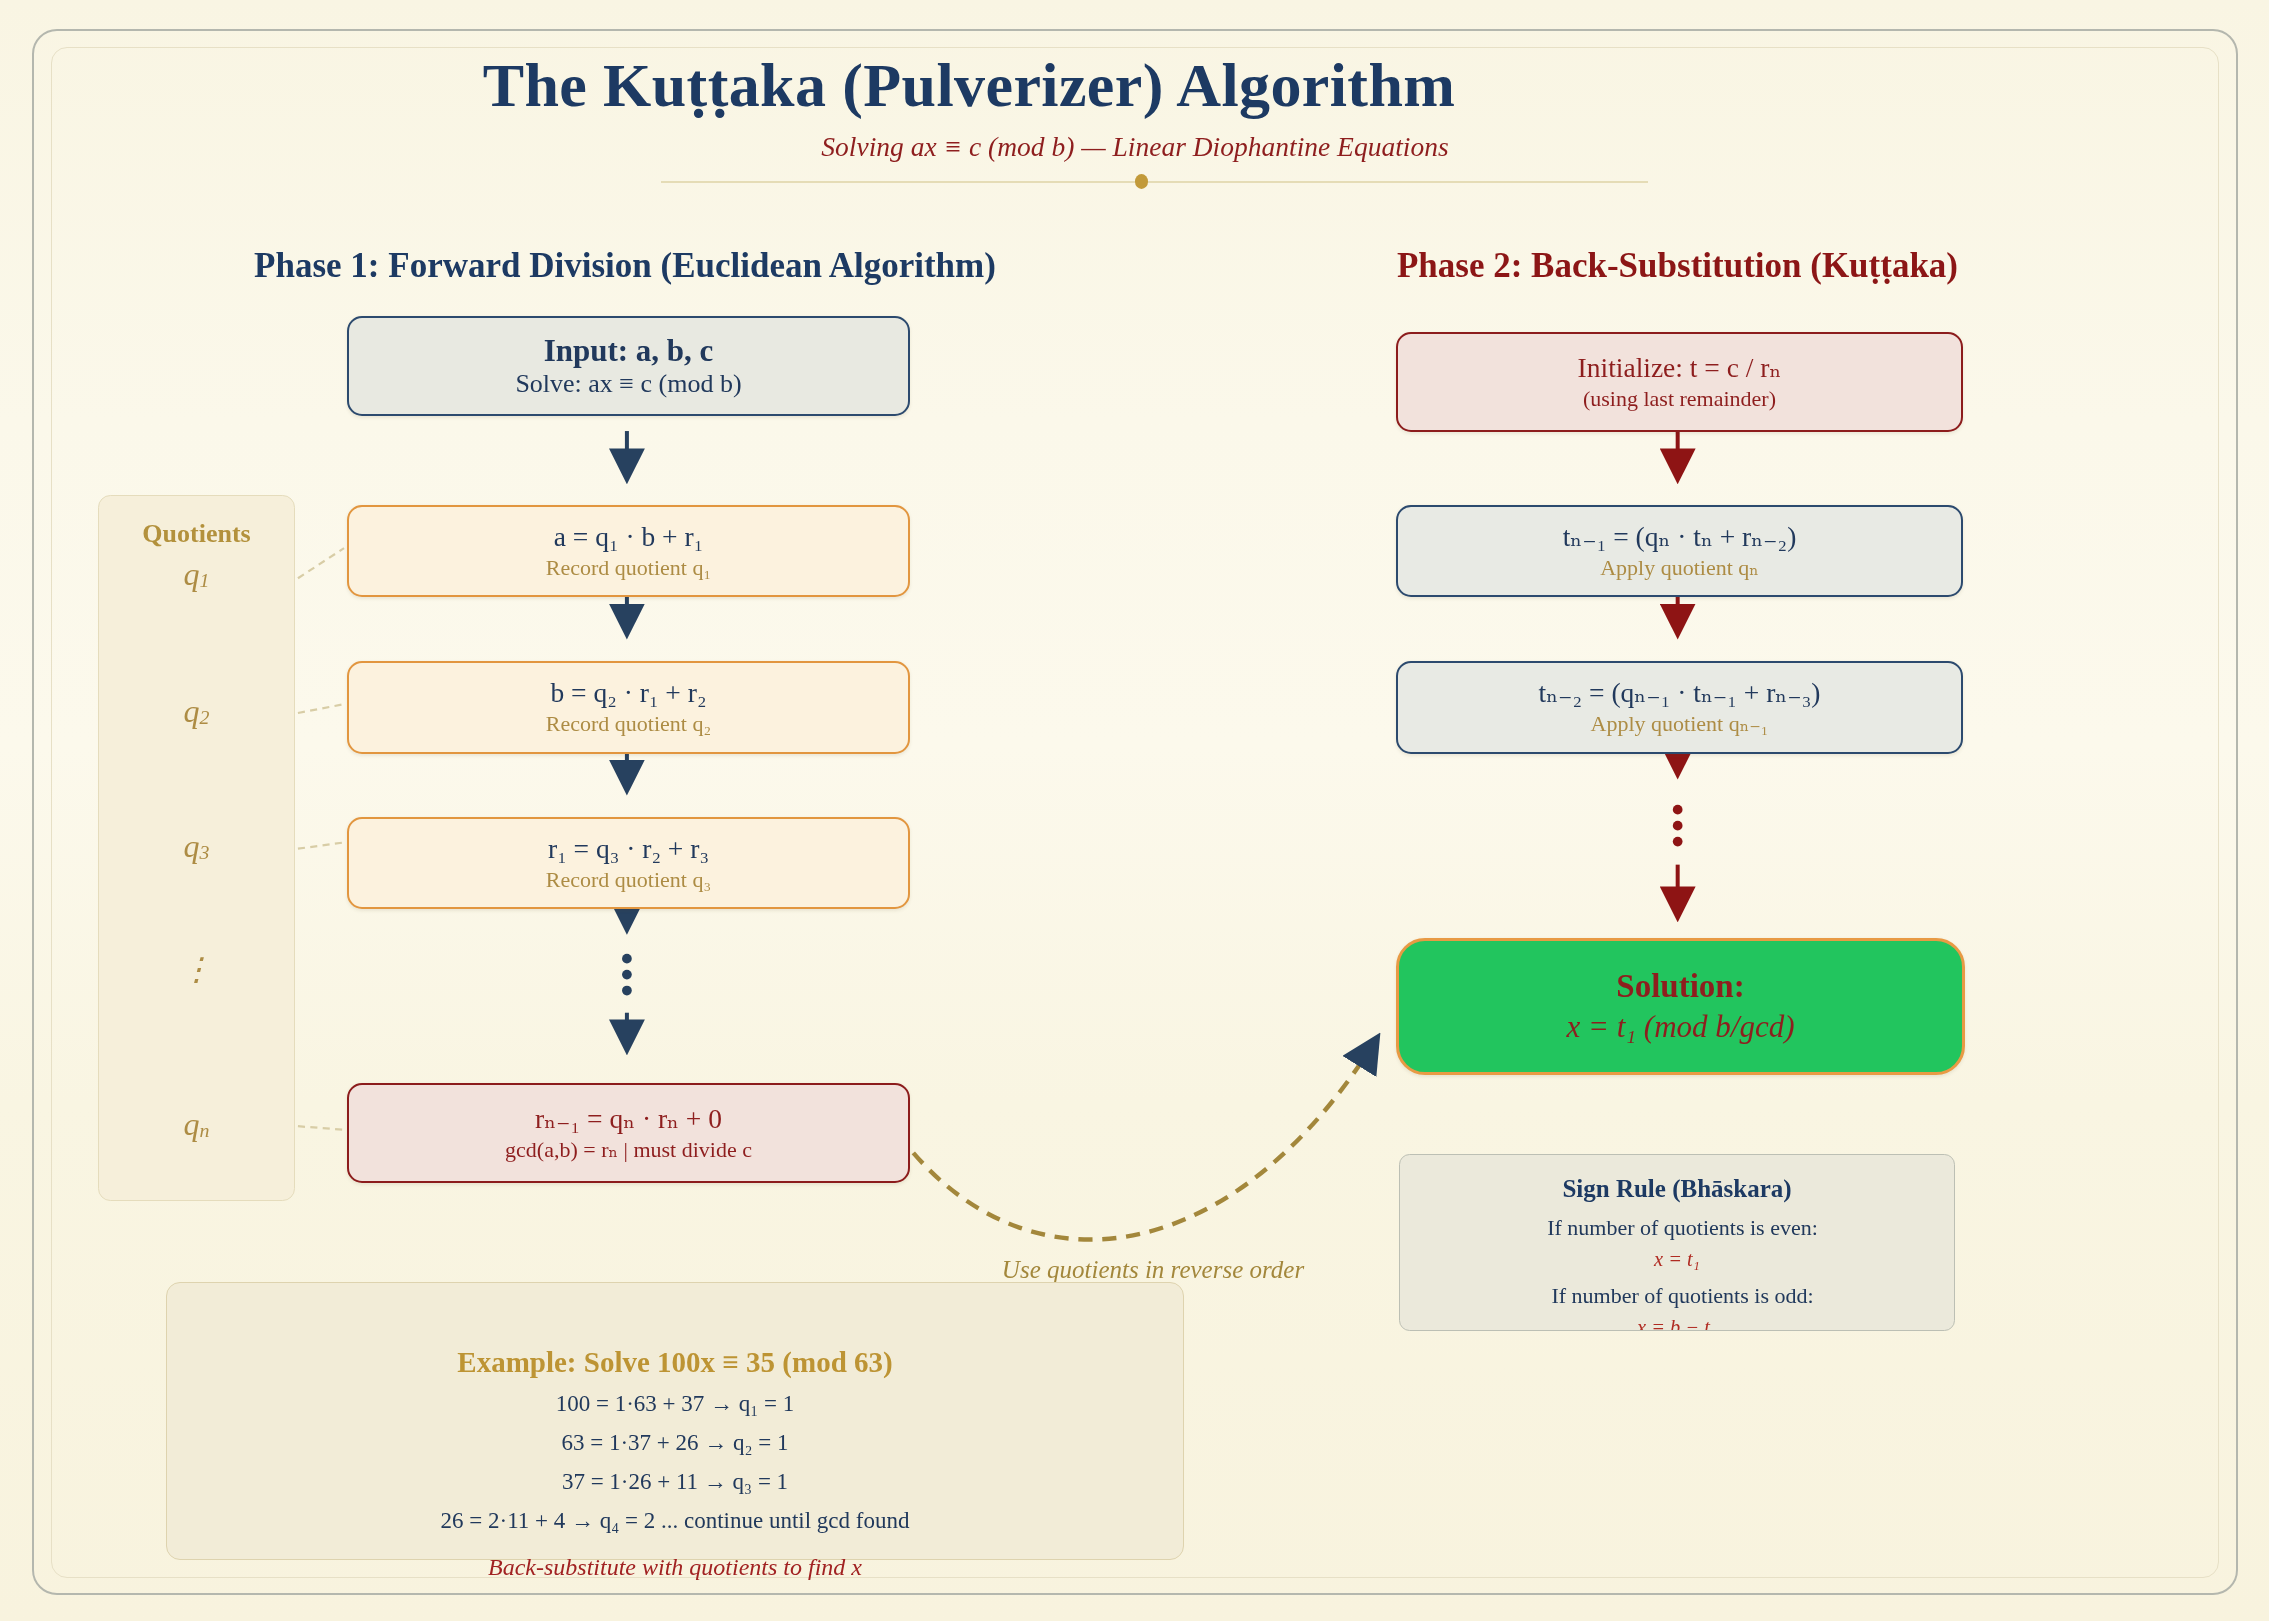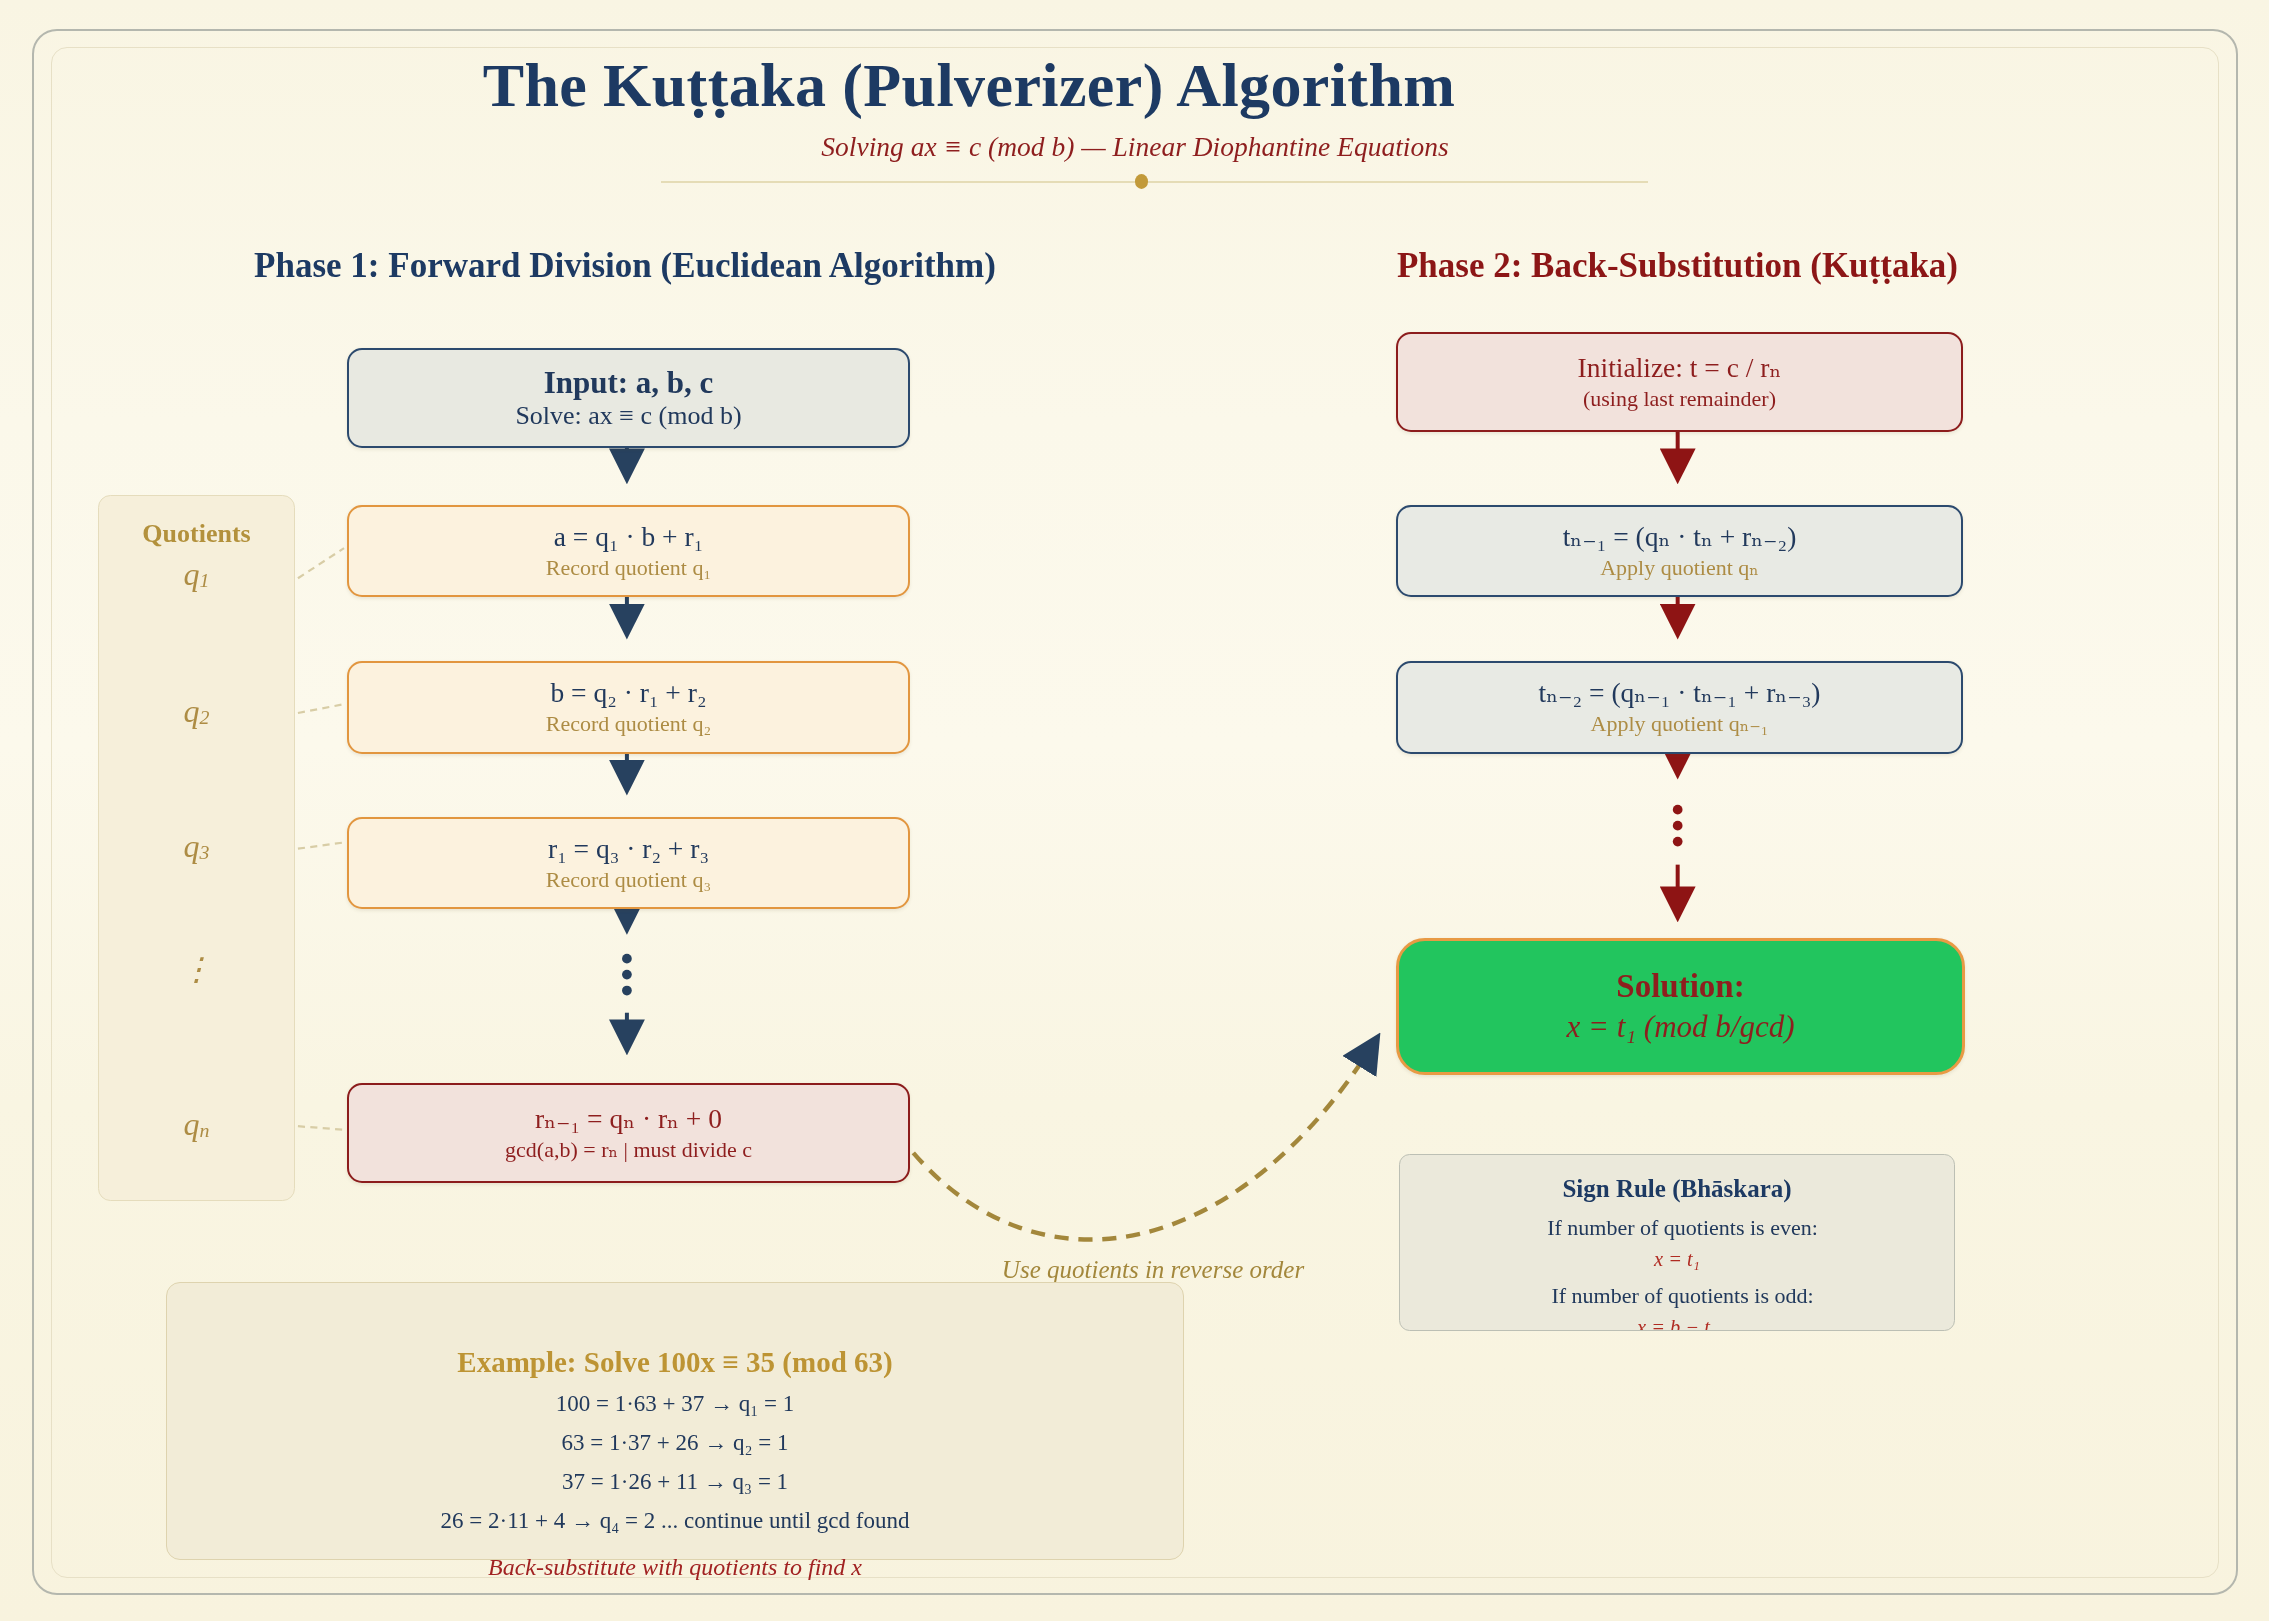--- a/index.html
+++ b/index.html
@@ -124,21 +124,21 @@
 </svg>
 
 <div class="abs page-title">The Kuṭṭaka (Pulverizer) Algorithm</div>
 <div class="abs page-subtitle">Solving ax ≡ c (mod b) — Linear Diophantine Equations</div>
 <div class="abs divider"></div>
 <div class="abs divider-dot"></div>
 
 <div class="abs phase-heading phase1-heading">Phase 1: Forward Division (Euclidean Algorithm)</div>
 <div class="abs phase-heading phase2-heading">Phase 2: Back-Substitution (Kuṭṭaka)</div>
 
-<div class="abs center fbox style-navy lb" style="top:348px;height:96px;">
+<div class="abs center fbox style-navy lb" style="top:316px;height:96px;">
   <div class="input-l1">Input: a, b, c</div>
   <div class="input-l2">Solve: ax ≡ c (mod b)</div>
 </div>
 
 <div class="abs center fbox style-orange lb" style="top:505px;height:88px;">
   <div class="l1">a = q₁ · b + r₁</div>
   <div class="l2 sub-gold">Record quotient q₁</div>
 </div>
 
 <div class="abs center fbox style-orange lb" style="top:661px;height:89px;">

